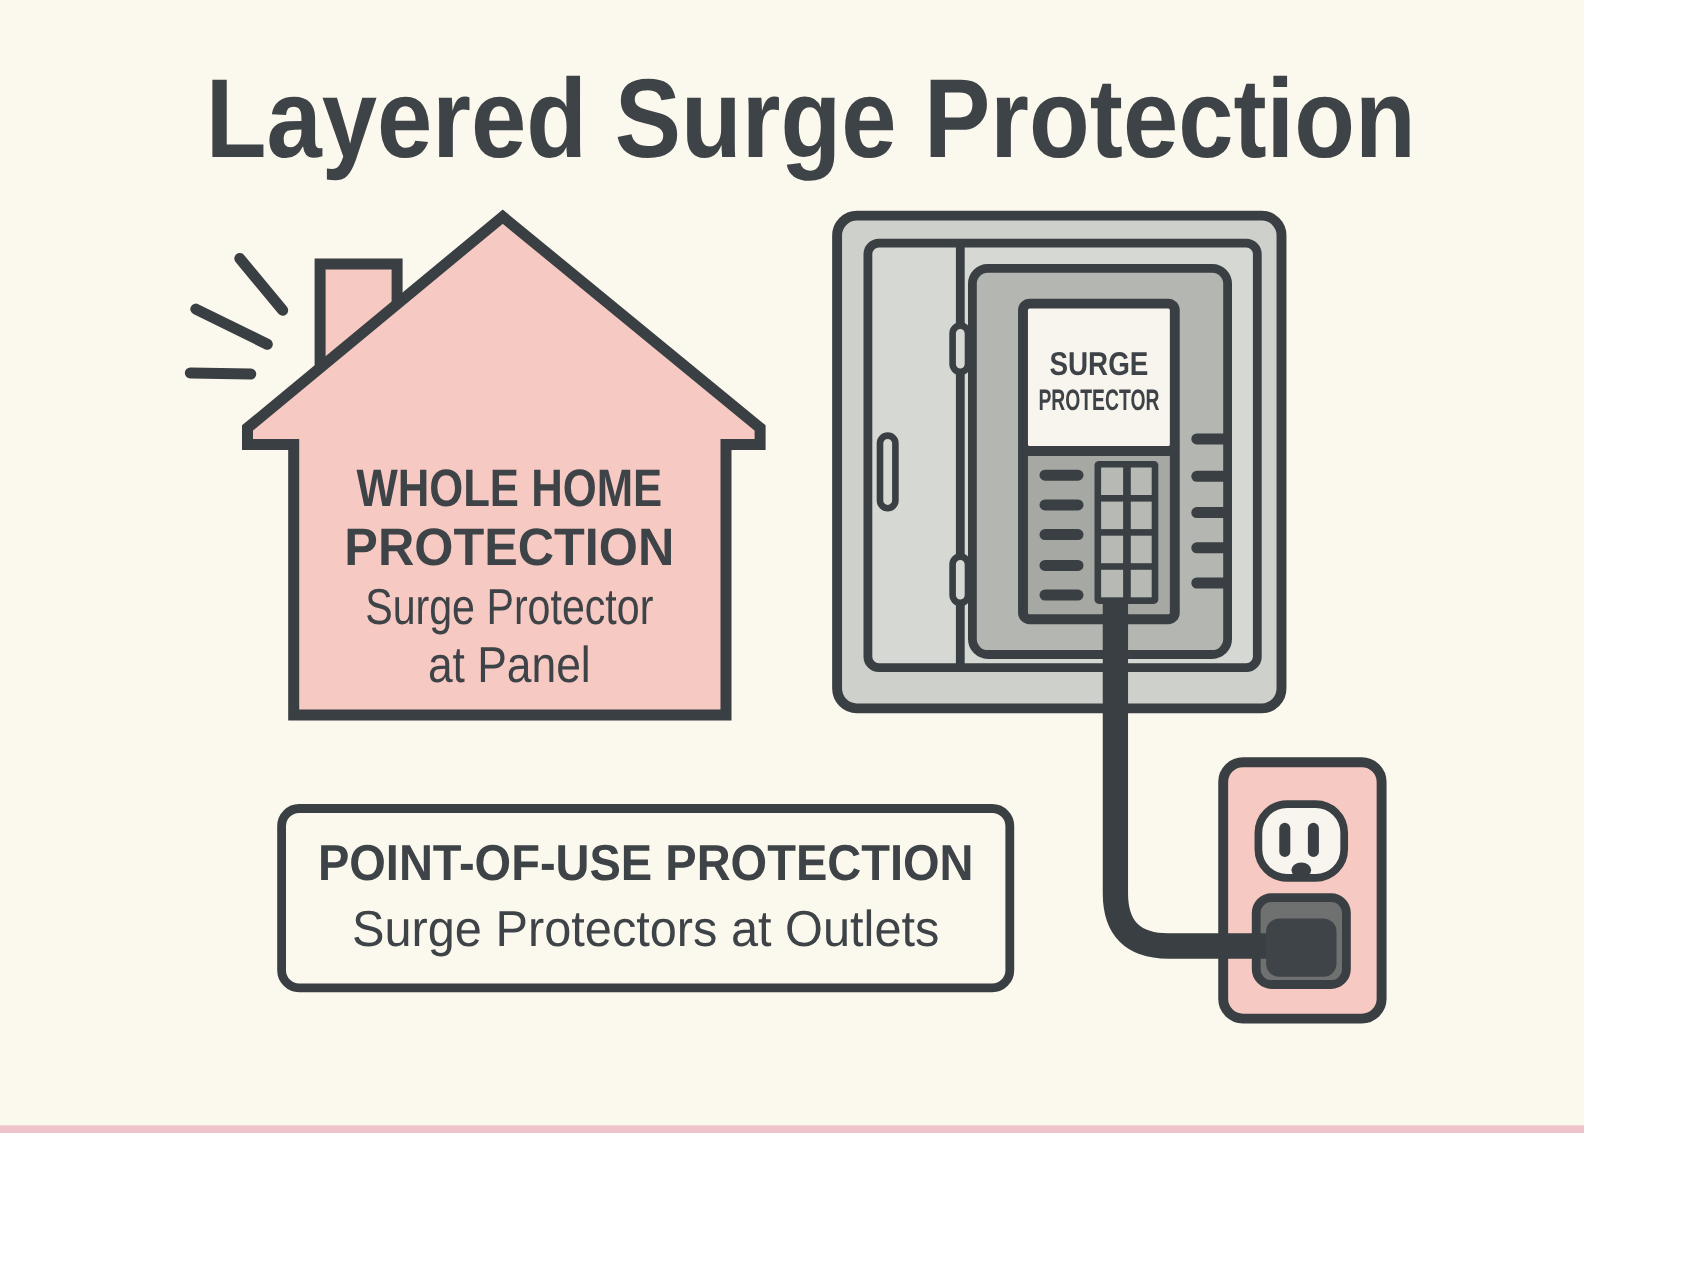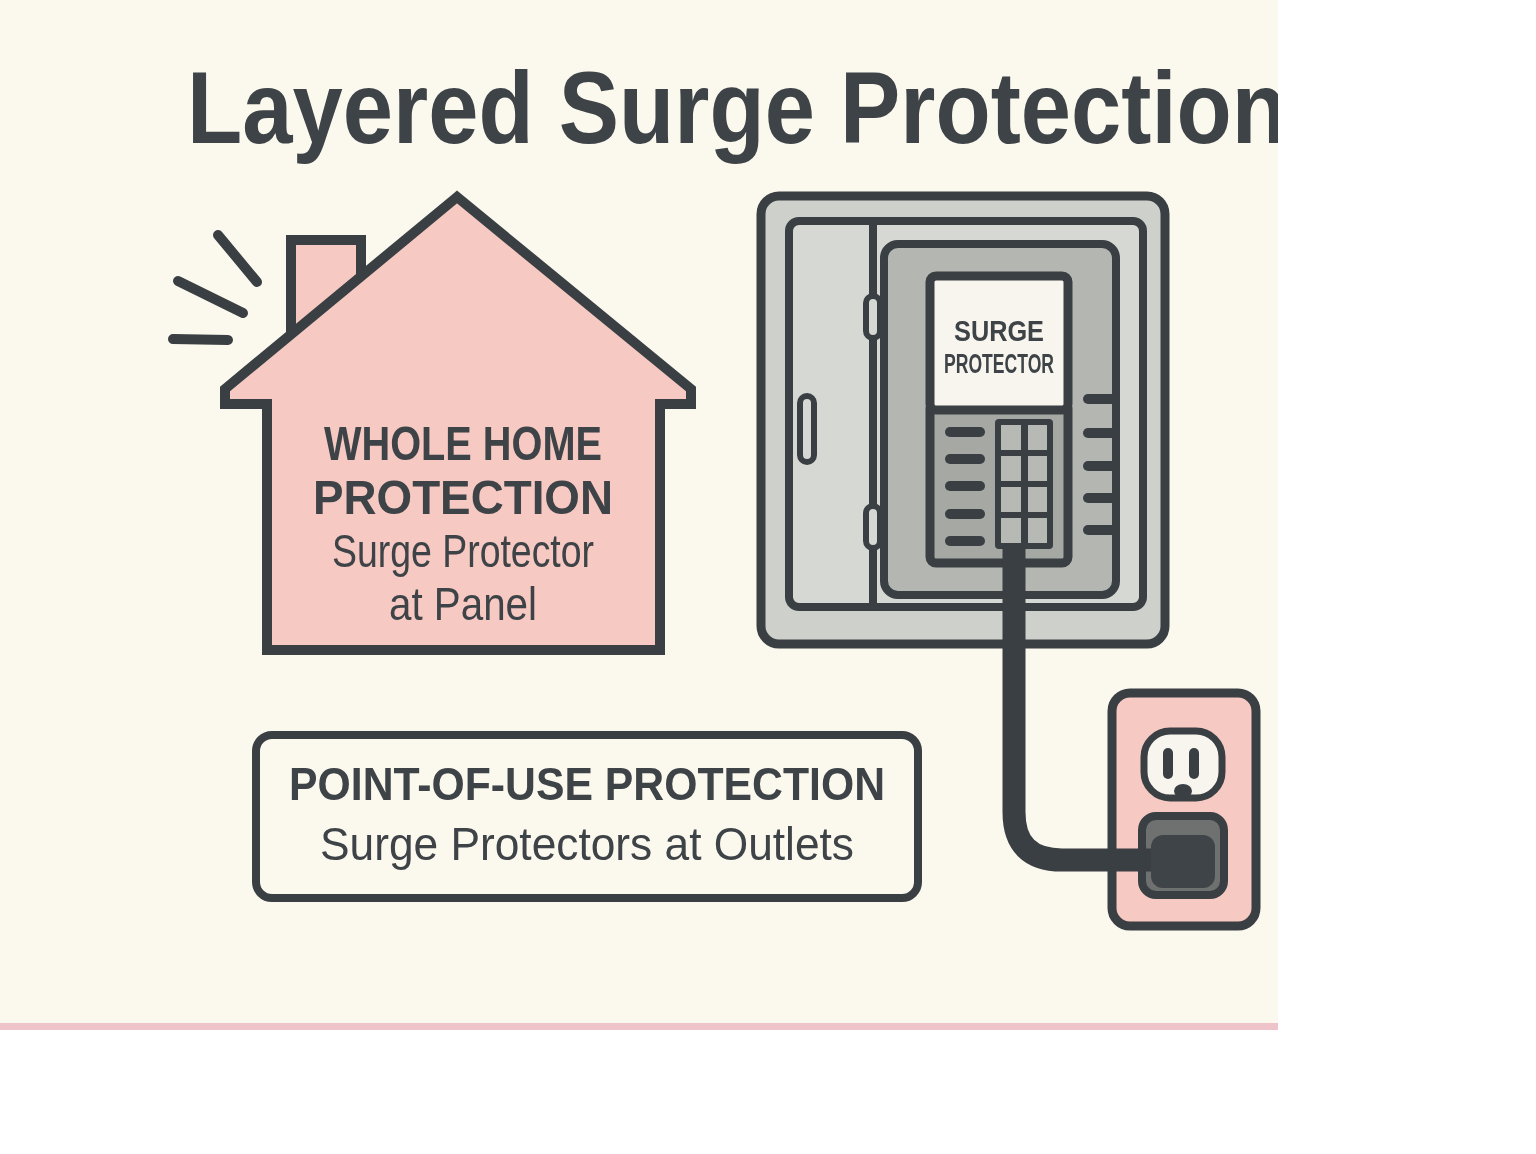--- a/index.html
+++ b/index.html
@@ -1,16 +1,16 @@
 <!DOCTYPE html>
 <html><head>
 <meta charset="utf-8">
 <style>
   html,body{margin:0;padding:0;background:#ffffff;}
-  .stage{position:relative;width:1278px;height:1154px;overflow:hidden;background:#ffffff;}
+  .stage{position:relative;width:1440px;height:1154px;overflow:hidden;background:#ffffff;}
   svg{display:block;font-family:"Liberation Sans","DejaVu Sans",sans-serif;}
   .ink{stroke:#3a3f43;}
   .ink-fill{fill:#3a3f43;}
   .txt{fill:#3e4347;}
   .bold{font-weight:bold;}
 </style>
 </head>
 <body>
 
 <div class="stage">

